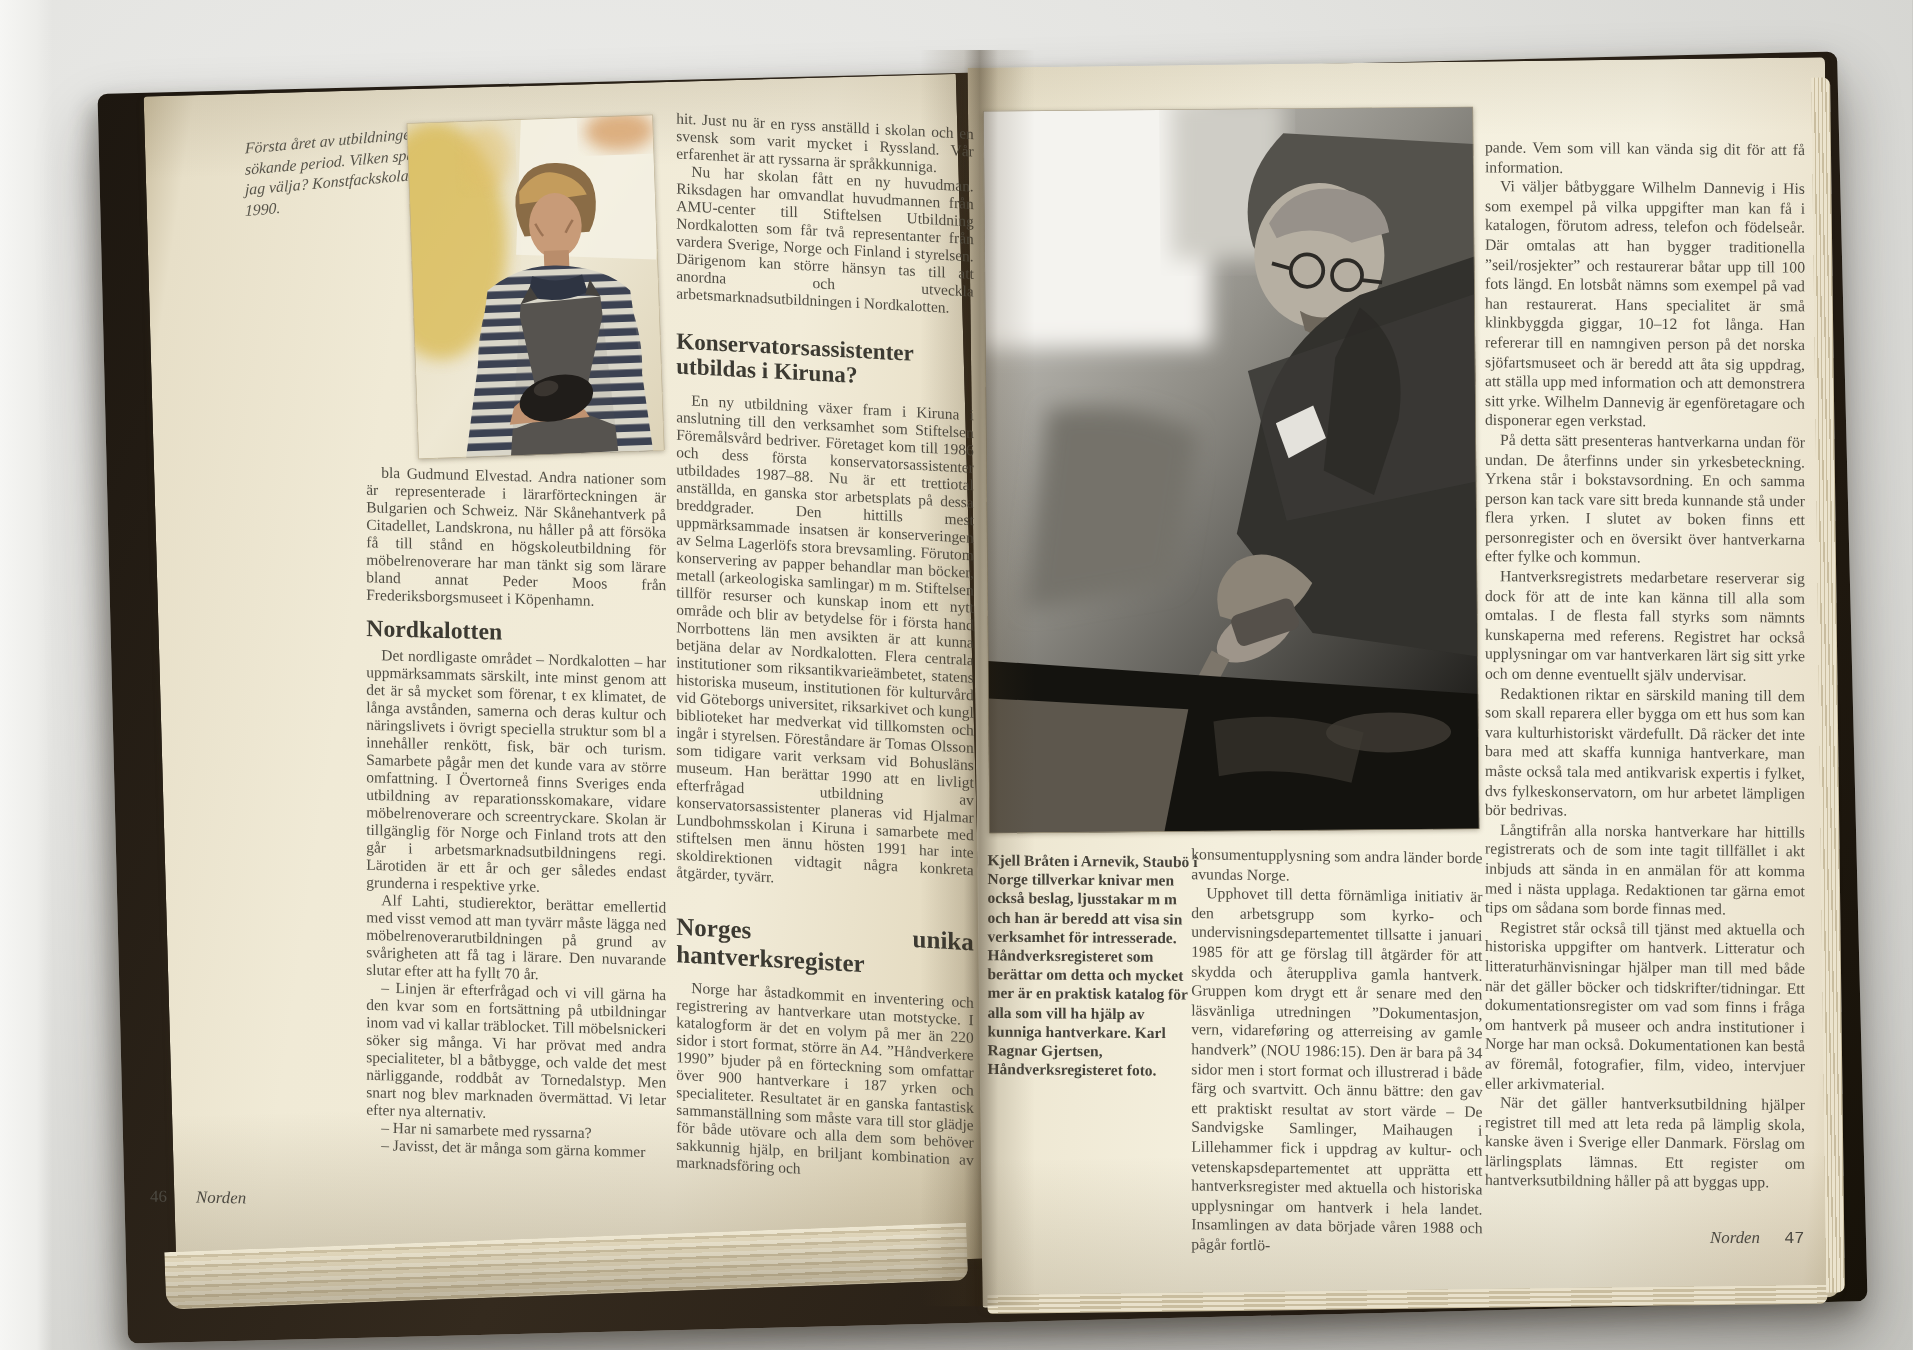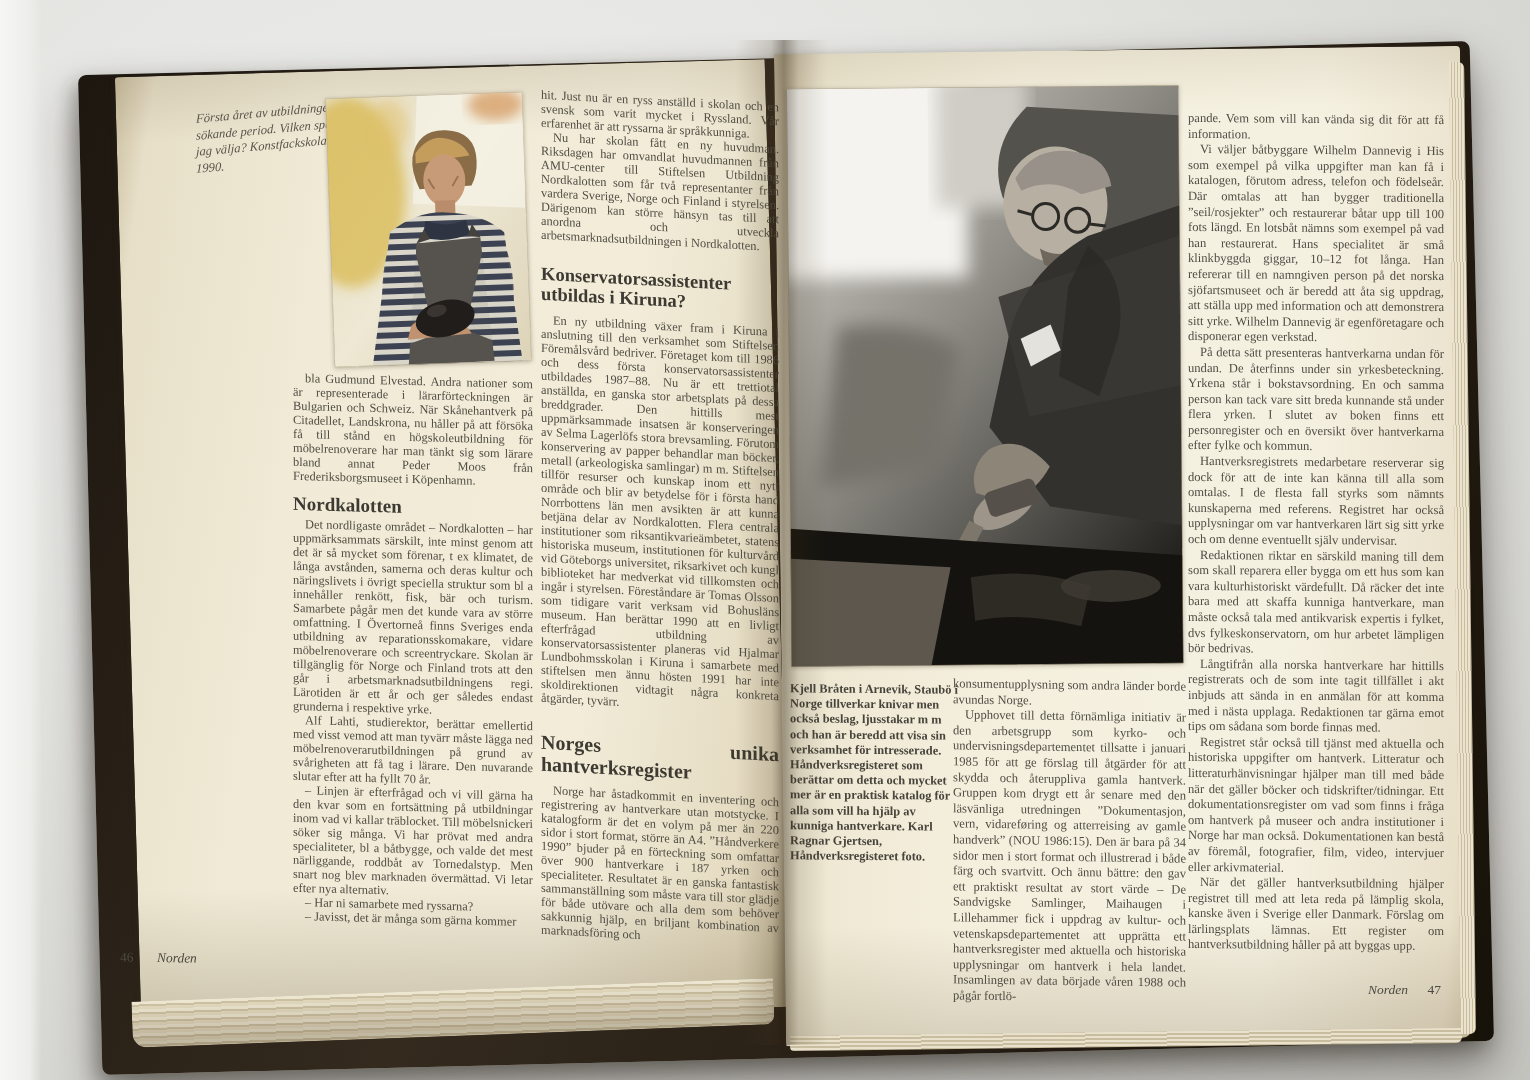--- a/index.html
+++ b/index.html
@@ -183,17 +183,17 @@
     <p class="ind">På detta sätt presenteras hantverkarna undan för undan. De återfinns under sin yrkesbeteckning. Yrkena står i bokstavsordning. En och samma person kan tack vare sitt breda kunnande stå under flera yrken. I slutet av boken finns ett personregister och en översikt över hantverkarna efter fylke och kommun.</p>
     <p class="ind">Hantverksregistrets medarbetare reserverar sig dock för att de inte kan känna till alla som omtalas. I de flesta fall styrks som nämnts kunskaperna med referens. Registret har också upplysningar om var hantverkaren lärt sig sitt yrke och om denne eventuellt själv undervisar.</p>
     <p class="ind">Redaktionen riktar en särskild maning till dem som skall reparera eller bygga om ett hus som kan vara kulturhistoriskt värdefullt. Då räcker det inte bara med att skaffa kunniga hantverkare, man måste också tala med antikvarisk expertis i fylket, dvs fylkeskonservatorn, om hur arbetet lämpligen bör bedrivas.</p>
     <p class="ind">Långtifrån alla norska hantverkare har hittills registrerats och de som inte tagit tillfället i akt inbjuds att sända in en anmälan för att komma med i nästa upplaga. Redaktionen tar gärna emot tips om sådana som borde finnas med.</p>
     <p class="ind">Registret står också till tjänst med aktuella och historiska uppgifter om hantverk. Litteratur och litteraturhänvisningar hjälper man till med både när det gäller böcker och tidskrifter/tidningar. Ett dokumentationsregister om vad som finns i fråga om hantverk på museer och andra institutioner i Norge har man också. Dokumentationen kan bestå av föremål, fotografier, film, video, intervjuer eller arkivmaterial.</p>
     <p class="ind">När det gäller hantverksutbildning hjälper registret till med att leta reda på lämplig skola, kanske även i Sverige eller Danmark. Förslag om lärlingsplats lämnas. Ett register om hantverksutbildning håller på att byggas upp.</p>
   </div>
 
   <div class="footer" style="left:1368px;top:982px;">
     <span class="it">Norden</span>
-    <span class="num" style="margin-left:16px;">47</span>
+    <span class="num" style="margin-left:16px;font-family:Liberation Mono, monospace;">47</span>
   </div>
 
   <div class="gutter"></div>
 </div>
 
 </body></html>

